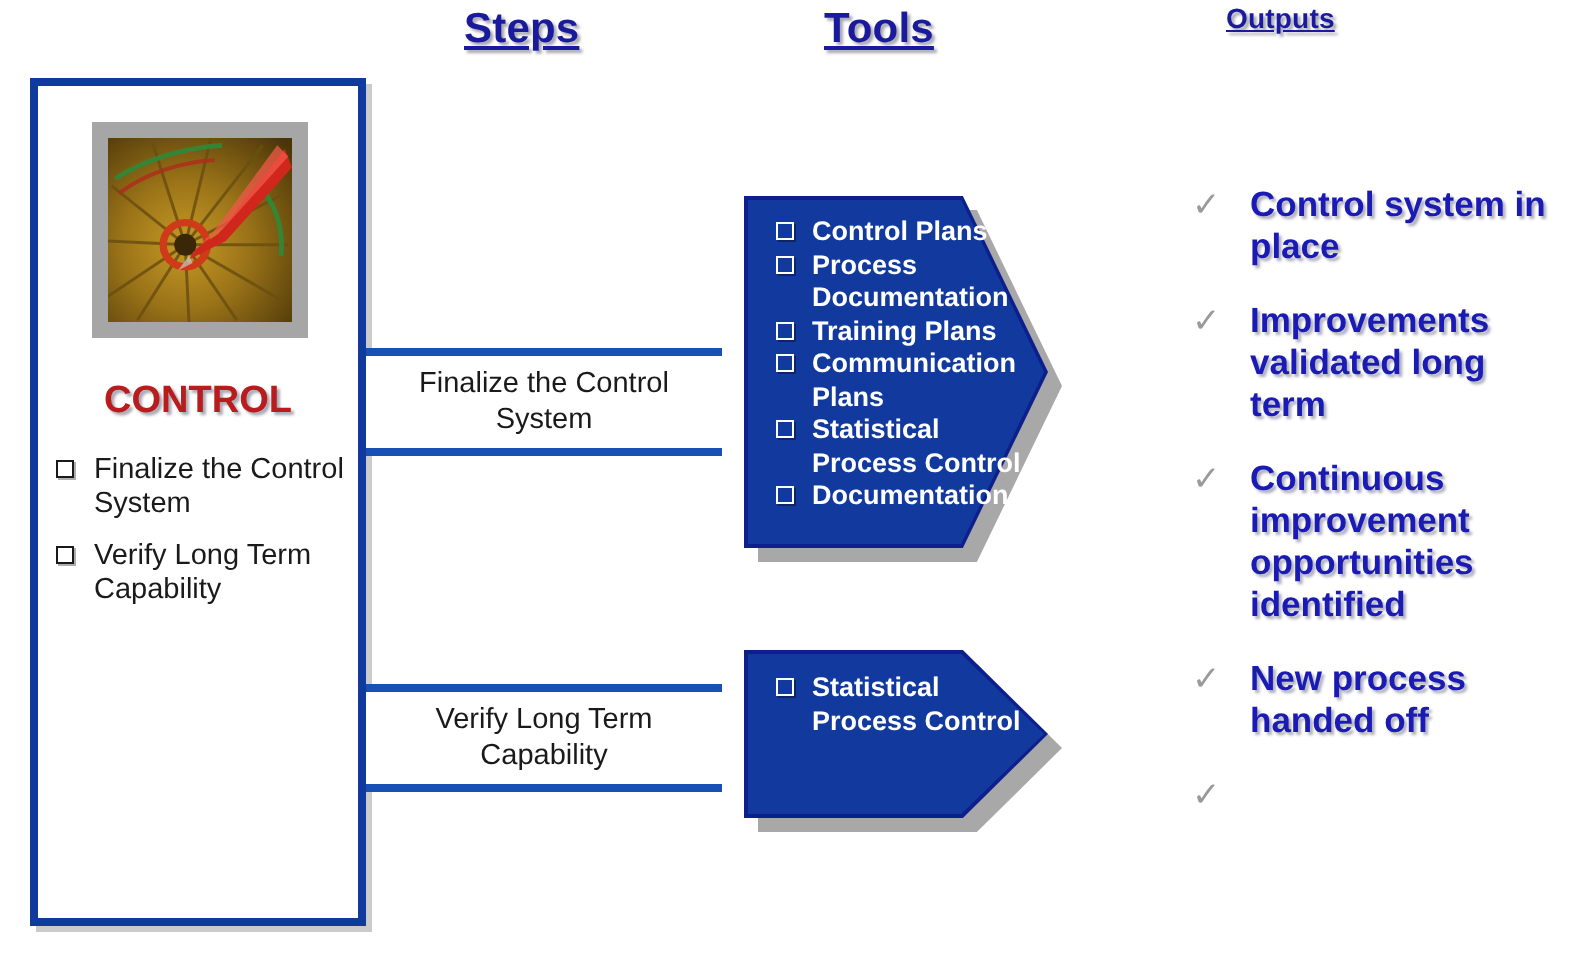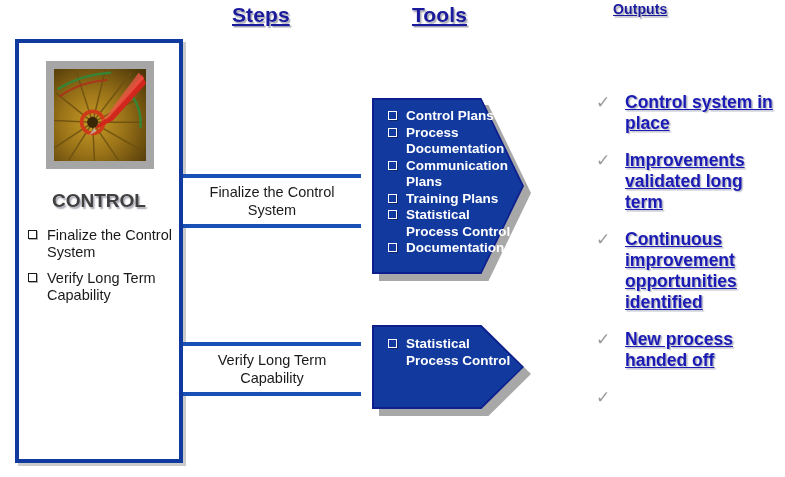--- a/index.html
+++ b/index.html
@@ -59,21 +59,21 @@
     display: block;
   }
   .phase-title {
     position: absolute;
     left: 0;
     top: 147px;
     width: 100%;
     text-align: center;
     font-size: 19px;
     font-weight: bold;
-    color: #404040;
+    color: #b91c1c;
     text-shadow: 1.5px 1.5px 1.5px rgba(150,150,165,0.85);
   }
   .phase-list {
     position: absolute;
     left: 8px;
     top: 184px;
     width: 156px;
     margin: 0;
     padding: 0;
     list-style: none;
@@ -208,21 +208,20 @@
     font-size: 17px;
     line-height: 16px;
     font-weight: normal;
   }
   .output-text {
     font-size: 17.5px;
     font-weight: bold;
     line-height: 21px;
     color: #1a1ab4;
     text-shadow: 1.4px 1.4px 1.4px rgba(160,160,180,0.85);
-    text-decoration: underline;
   }
 </style>
 </head>
 <body>
 
 <div class="col-header" id="hdr-steps">Steps</div>
 <div class="col-header" id="hdr-tools">Tools</div>
 <div class="col-header" id="hdr-outputs">Outputs</div>
 
 <div class="phase-box">
@@ -288,22 +287,22 @@
     <span>Verify Long Term Capability</span>
   </div>
 </div>
 
 <div class="tool-arrow-wrap" id="tool-arrow-1">
   <div class="tool-arrow-shadow pent"></div>
   <div class="tool-arrow-body pent"></div>
   <ul class="tool-list">
     <li><span class="sq"></span><span>Control Plans</span></li>
     <li><span class="sq"></span><span>Process Documentation</span></li>
+    <li><span class="sq"></span><span>Training Plans</span></li>
     <li><span class="sq"></span><span>Communication Plans</span></li>
-    <li><span class="sq"></span><span>Training Plans</span></li>
     <li><span class="sq"></span><span>Statistical Process Control</span></li>
     <li><span class="sq"></span><span>Documentation</span></li>
   </ul>
 </div>
 
 <div class="tool-arrow-wrap" id="tool-arrow-2">
   <div class="tool-arrow-shadow pent"></div>
   <div class="tool-arrow-body pent"></div>
   <ul class="tool-list">
     <li><span class="sq"></span><span>Statistical Process Control</span></li>

